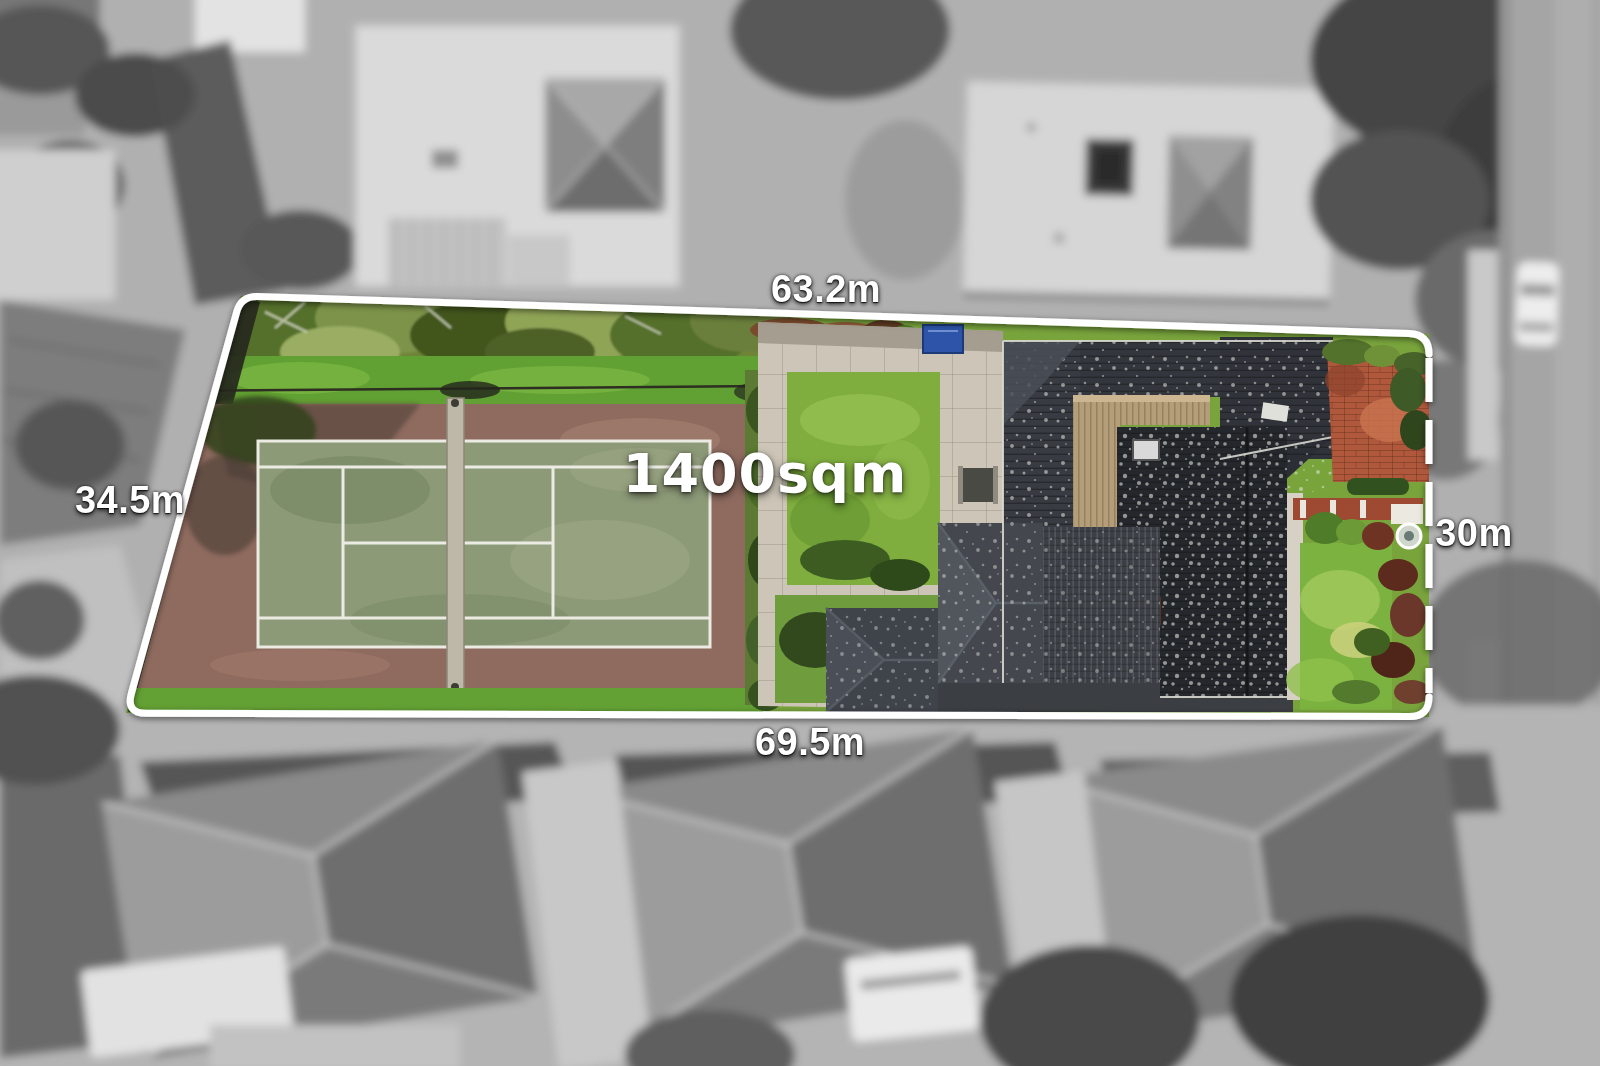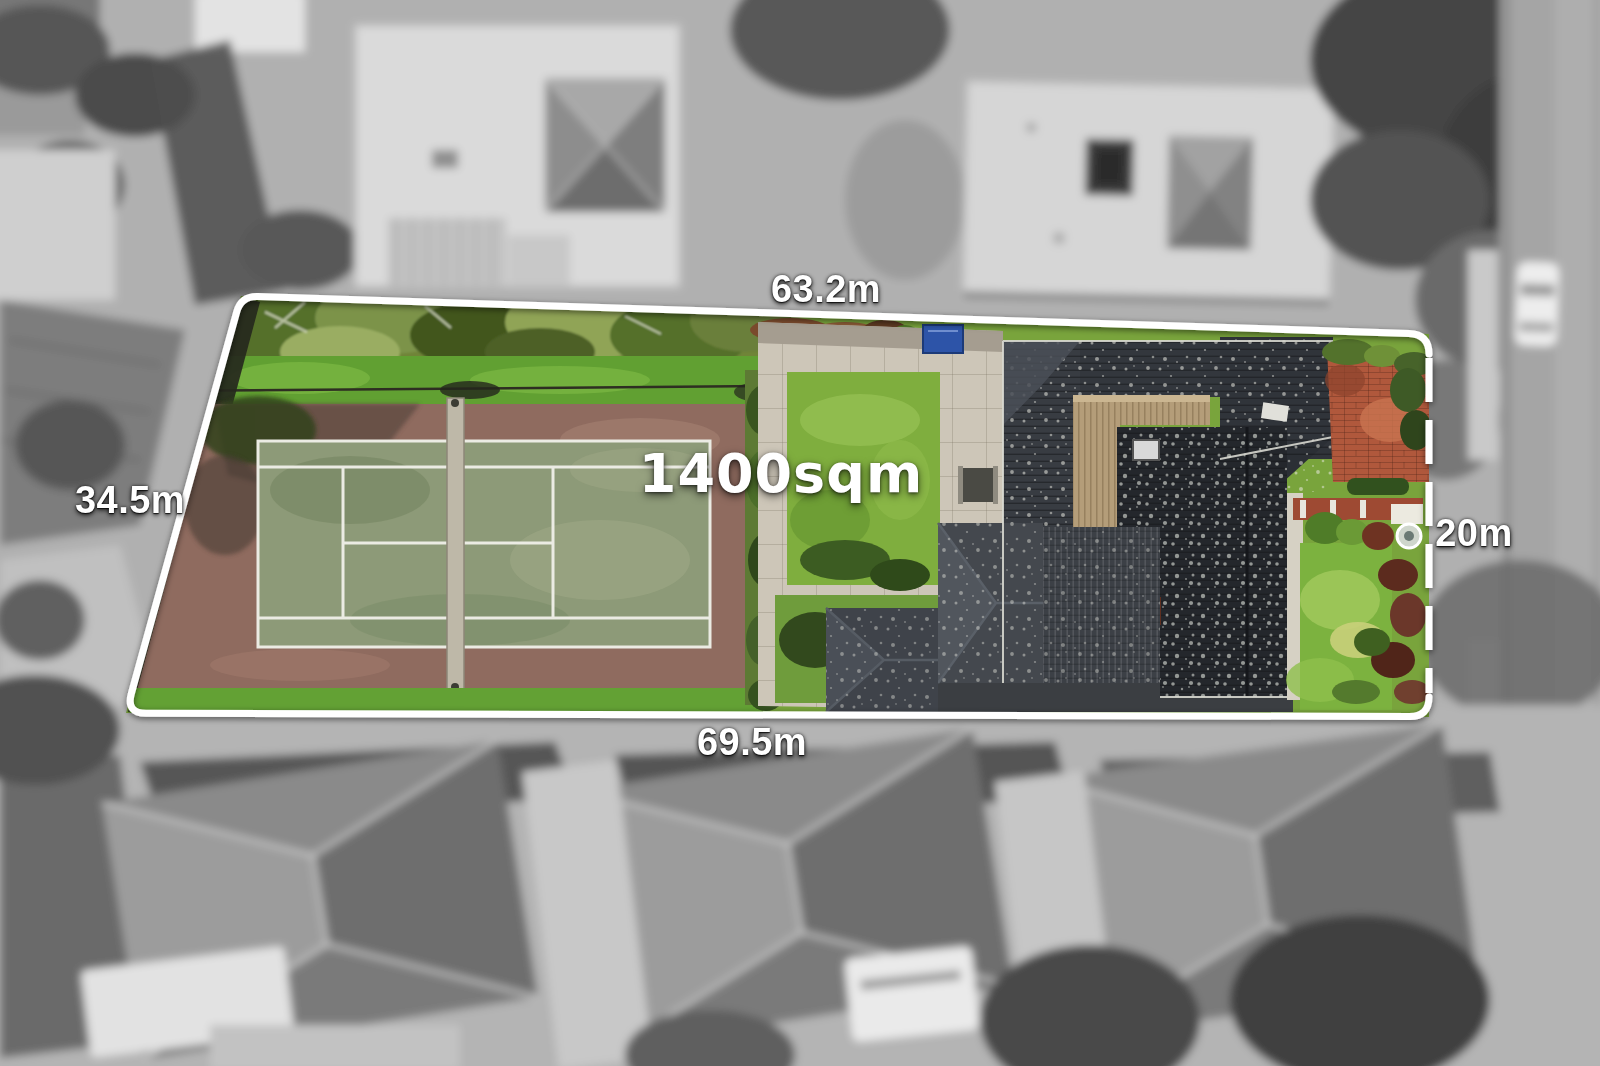--- a/index.html
+++ b/index.html
@@ -397,19 +397,19 @@
              L236.7 312
              Q241 296 257.6 296.5
              L1409 333.4
              Q1429 334 1429 354" fill="none" stroke="#ffffff" stroke-width="7" stroke-linecap="round" stroke-linejoin="round"></path>
     <line x1="1429" y1="358" x2="1429" y2="693" stroke="#ffffff" stroke-width="7" stroke-dasharray="44 18" stroke-linecap="butt"></line>
   </g>
 </svg>
 
   <div class="dim-label" style="left:826px;top:289px;">63.2m</div>
   <div class="dim-label" style="left:130px;top:500px;">34.5m</div>
-  <div class="dim-label" style="left:1474px;top:533px;">20m</div>
-  <div class="dim-label" style="left:740px;top:742px;padding-left:24px;">69.5m</div>
-
-  <div class="area-label" style="left:781px;top:446px;">
+  <div class="dim-label" style="left:1474px;top:533px;">30m</div>
+  <div class="dim-label" style="left:798px;top:742px;padding-left:24px;">69.5m</div>
+
+  <div class="area-label" style="left:765px;top:446px;">
     <div>1400sqm</div>
   </div>
 </div>
 
 </body></html>

